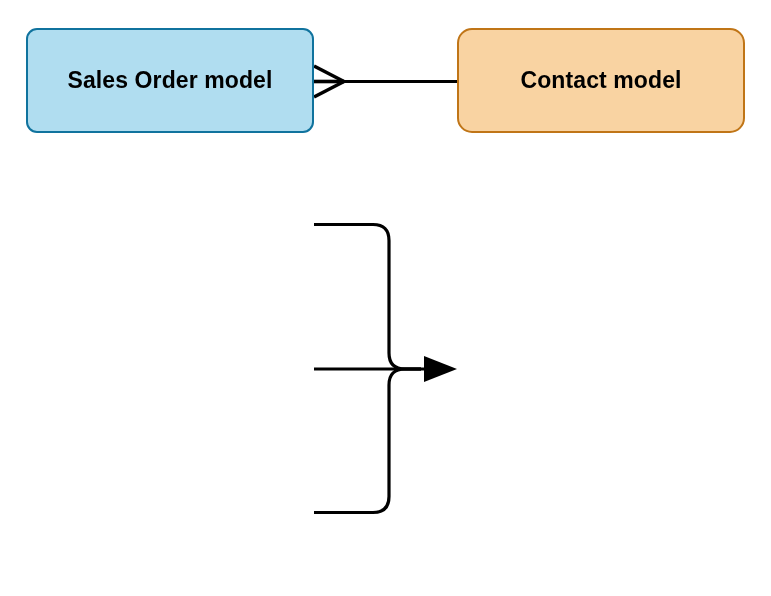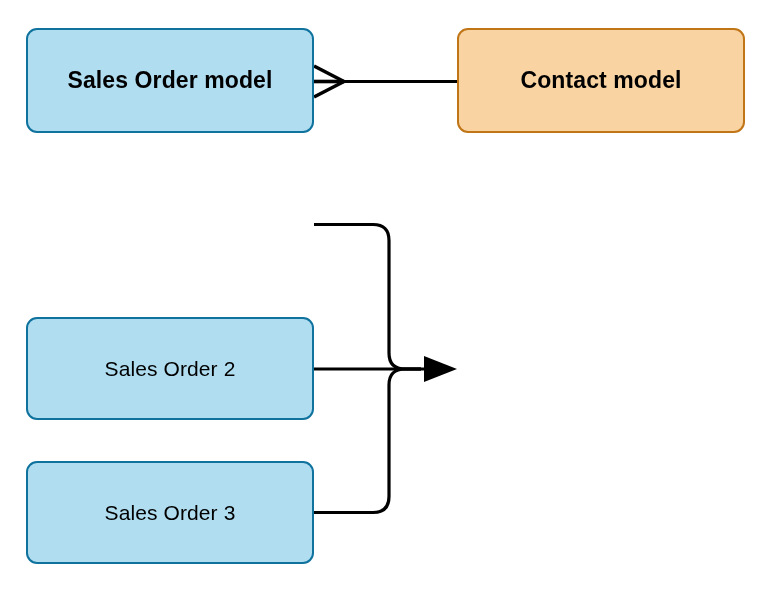--- a/index.html
+++ b/index.html
@@ -89,27 +89,21 @@
     <g>
       <line x1="314" y1="369" x2="438" y2="369" stroke="#000000" stroke-width="3.2"></line>
       <polygon points="457,369 424,356 424,382" fill="#000000"></polygon>
     </g>
   </svg>
 
   <div class="node node-blue label-bold" style="left:26px; top:28px; width:288px; height:105px;">
     <span>Sales Order model</span>
   </div>
 
-  <div class="node node-orange label-bold" style="left:457px; top:28px; width:288px; height:105px;">
+  <div class="node node-orange label-bold" style="left:457px; top:28px; width:288px; height:105px;border-radius:15px;">
     <span>Contact model</span>
   </div>
 
 
-  <div class="node node-blue label-regular" style="left:26px; top:317px; width:288px; height:103px;">
-    <span>Sales Order 2</span>
-  </div>
 
-  <div class="node node-blue label-regular" style="left:26px; top:461px; width:288px; height:103px;">
-    <span>Sales Order 3</span>
-  </div>
 
 
 </div>
 
 </body></html>

